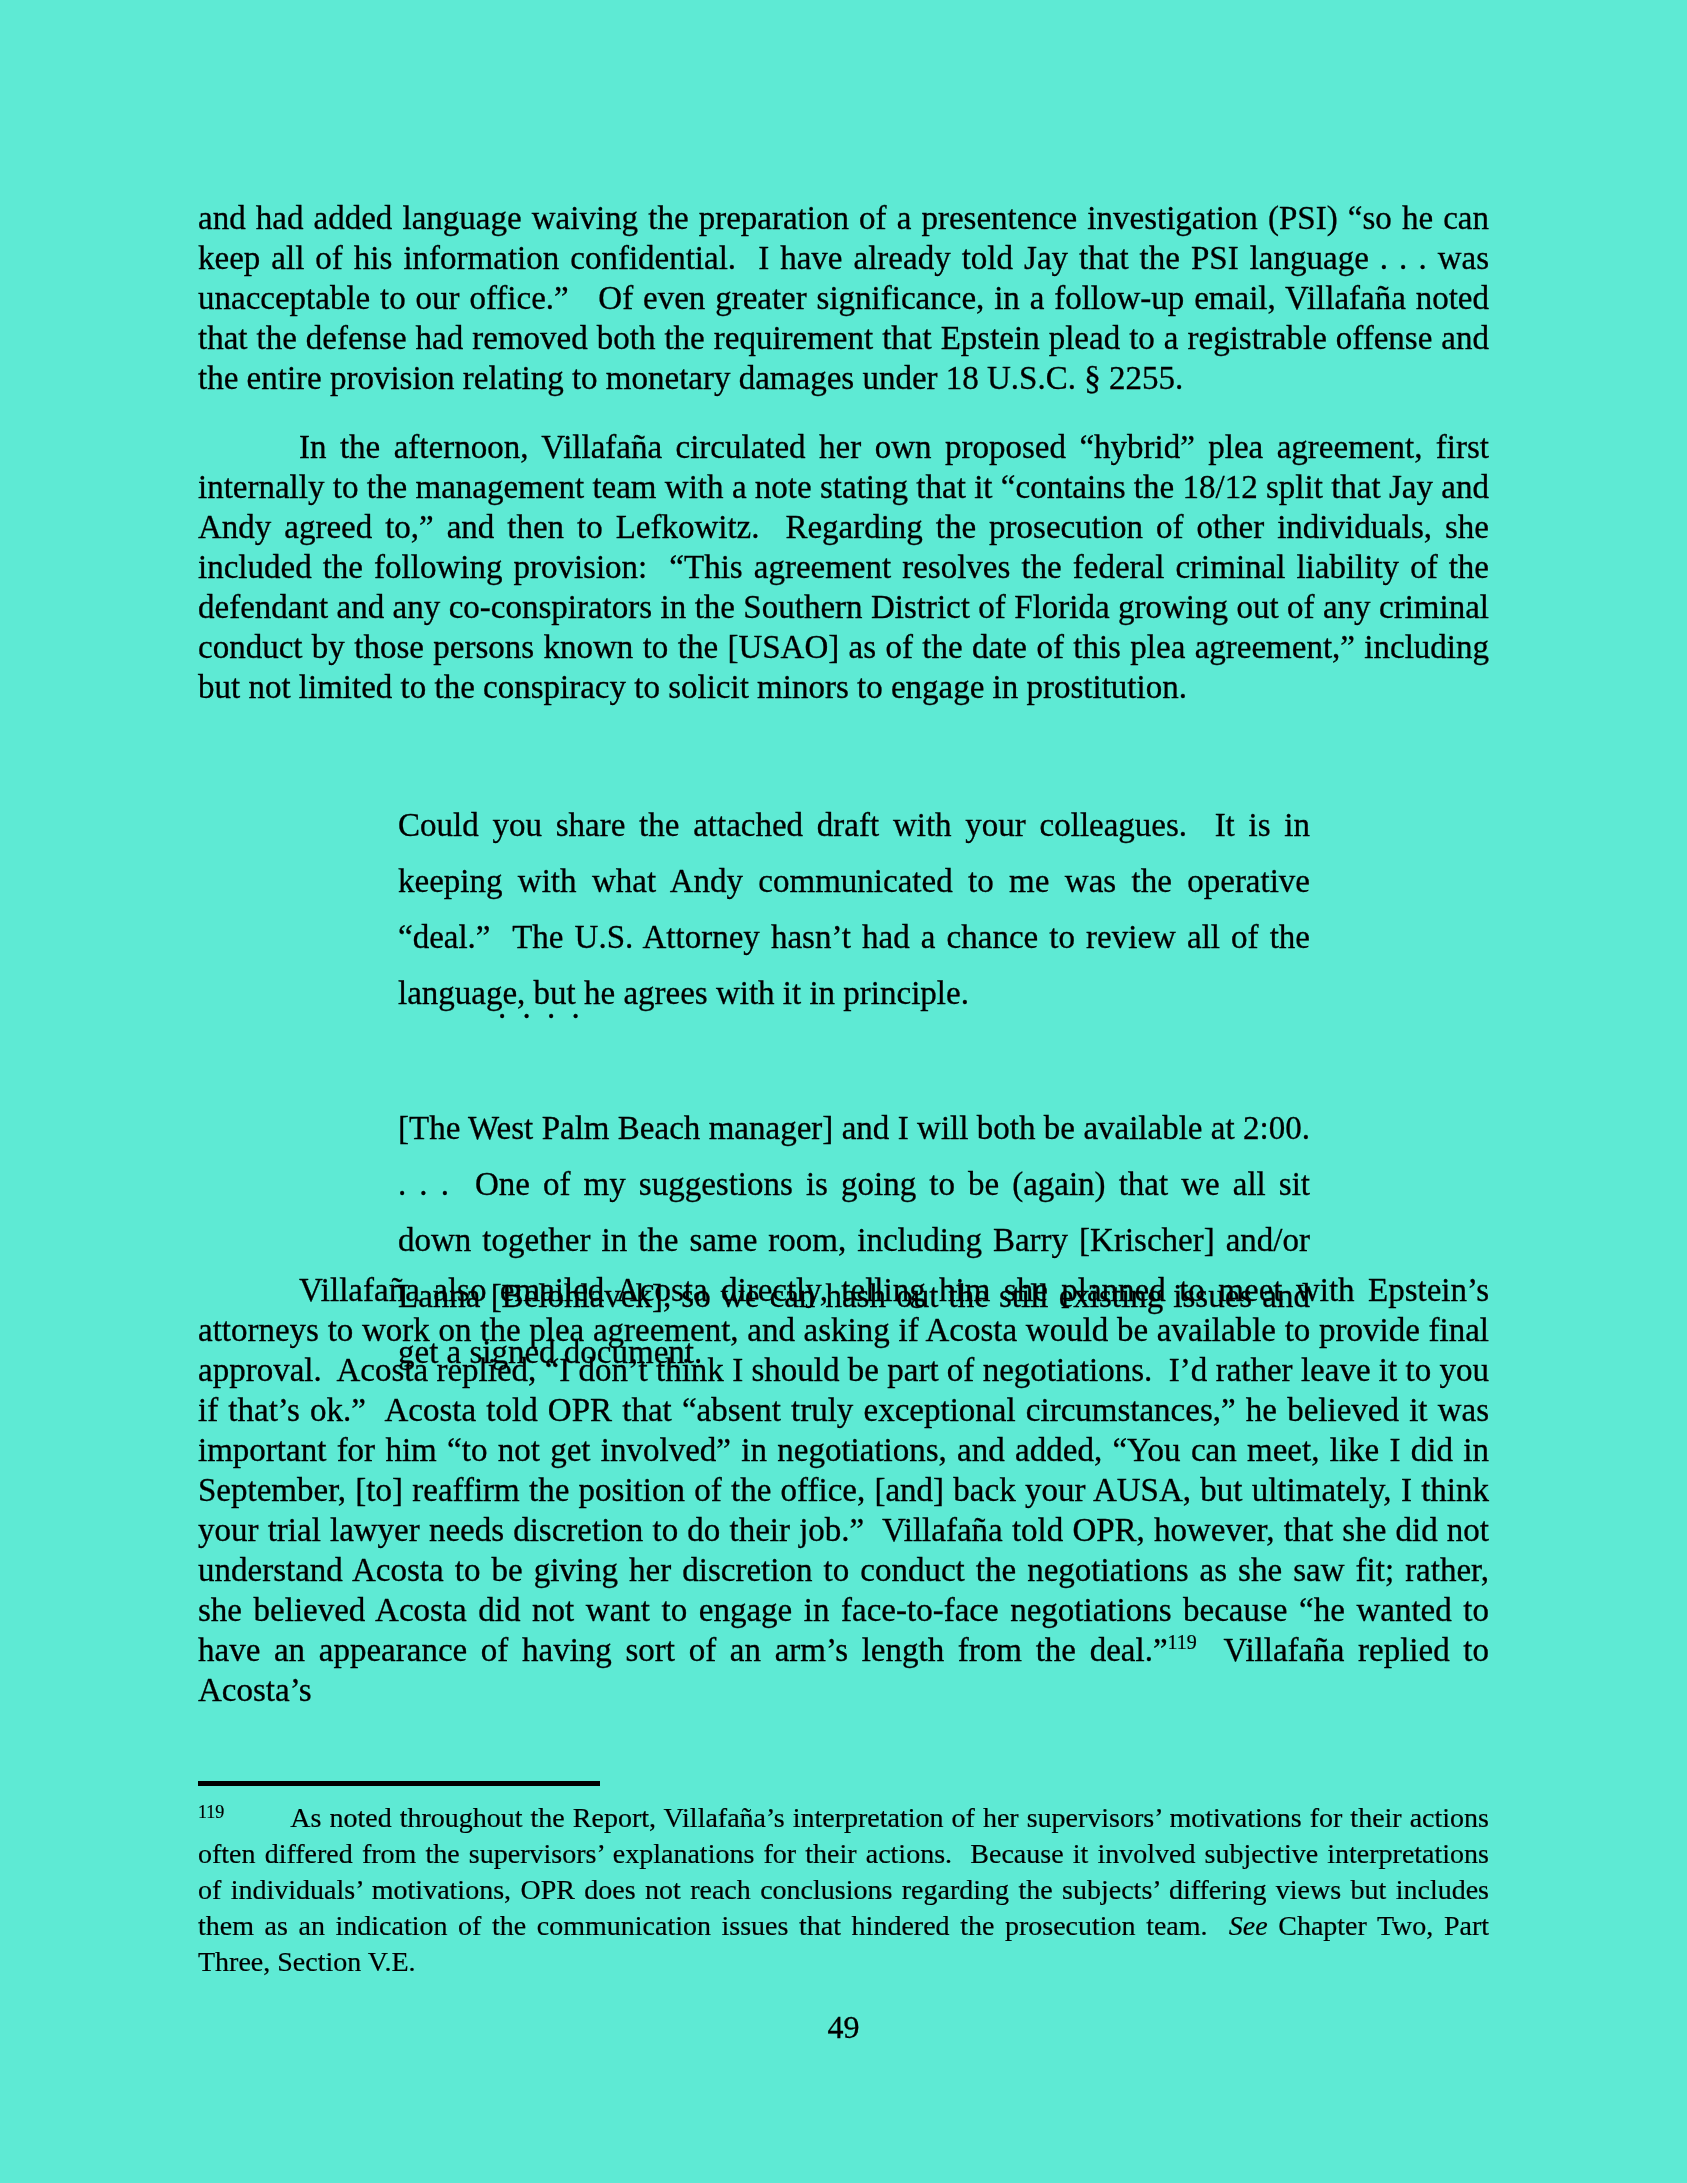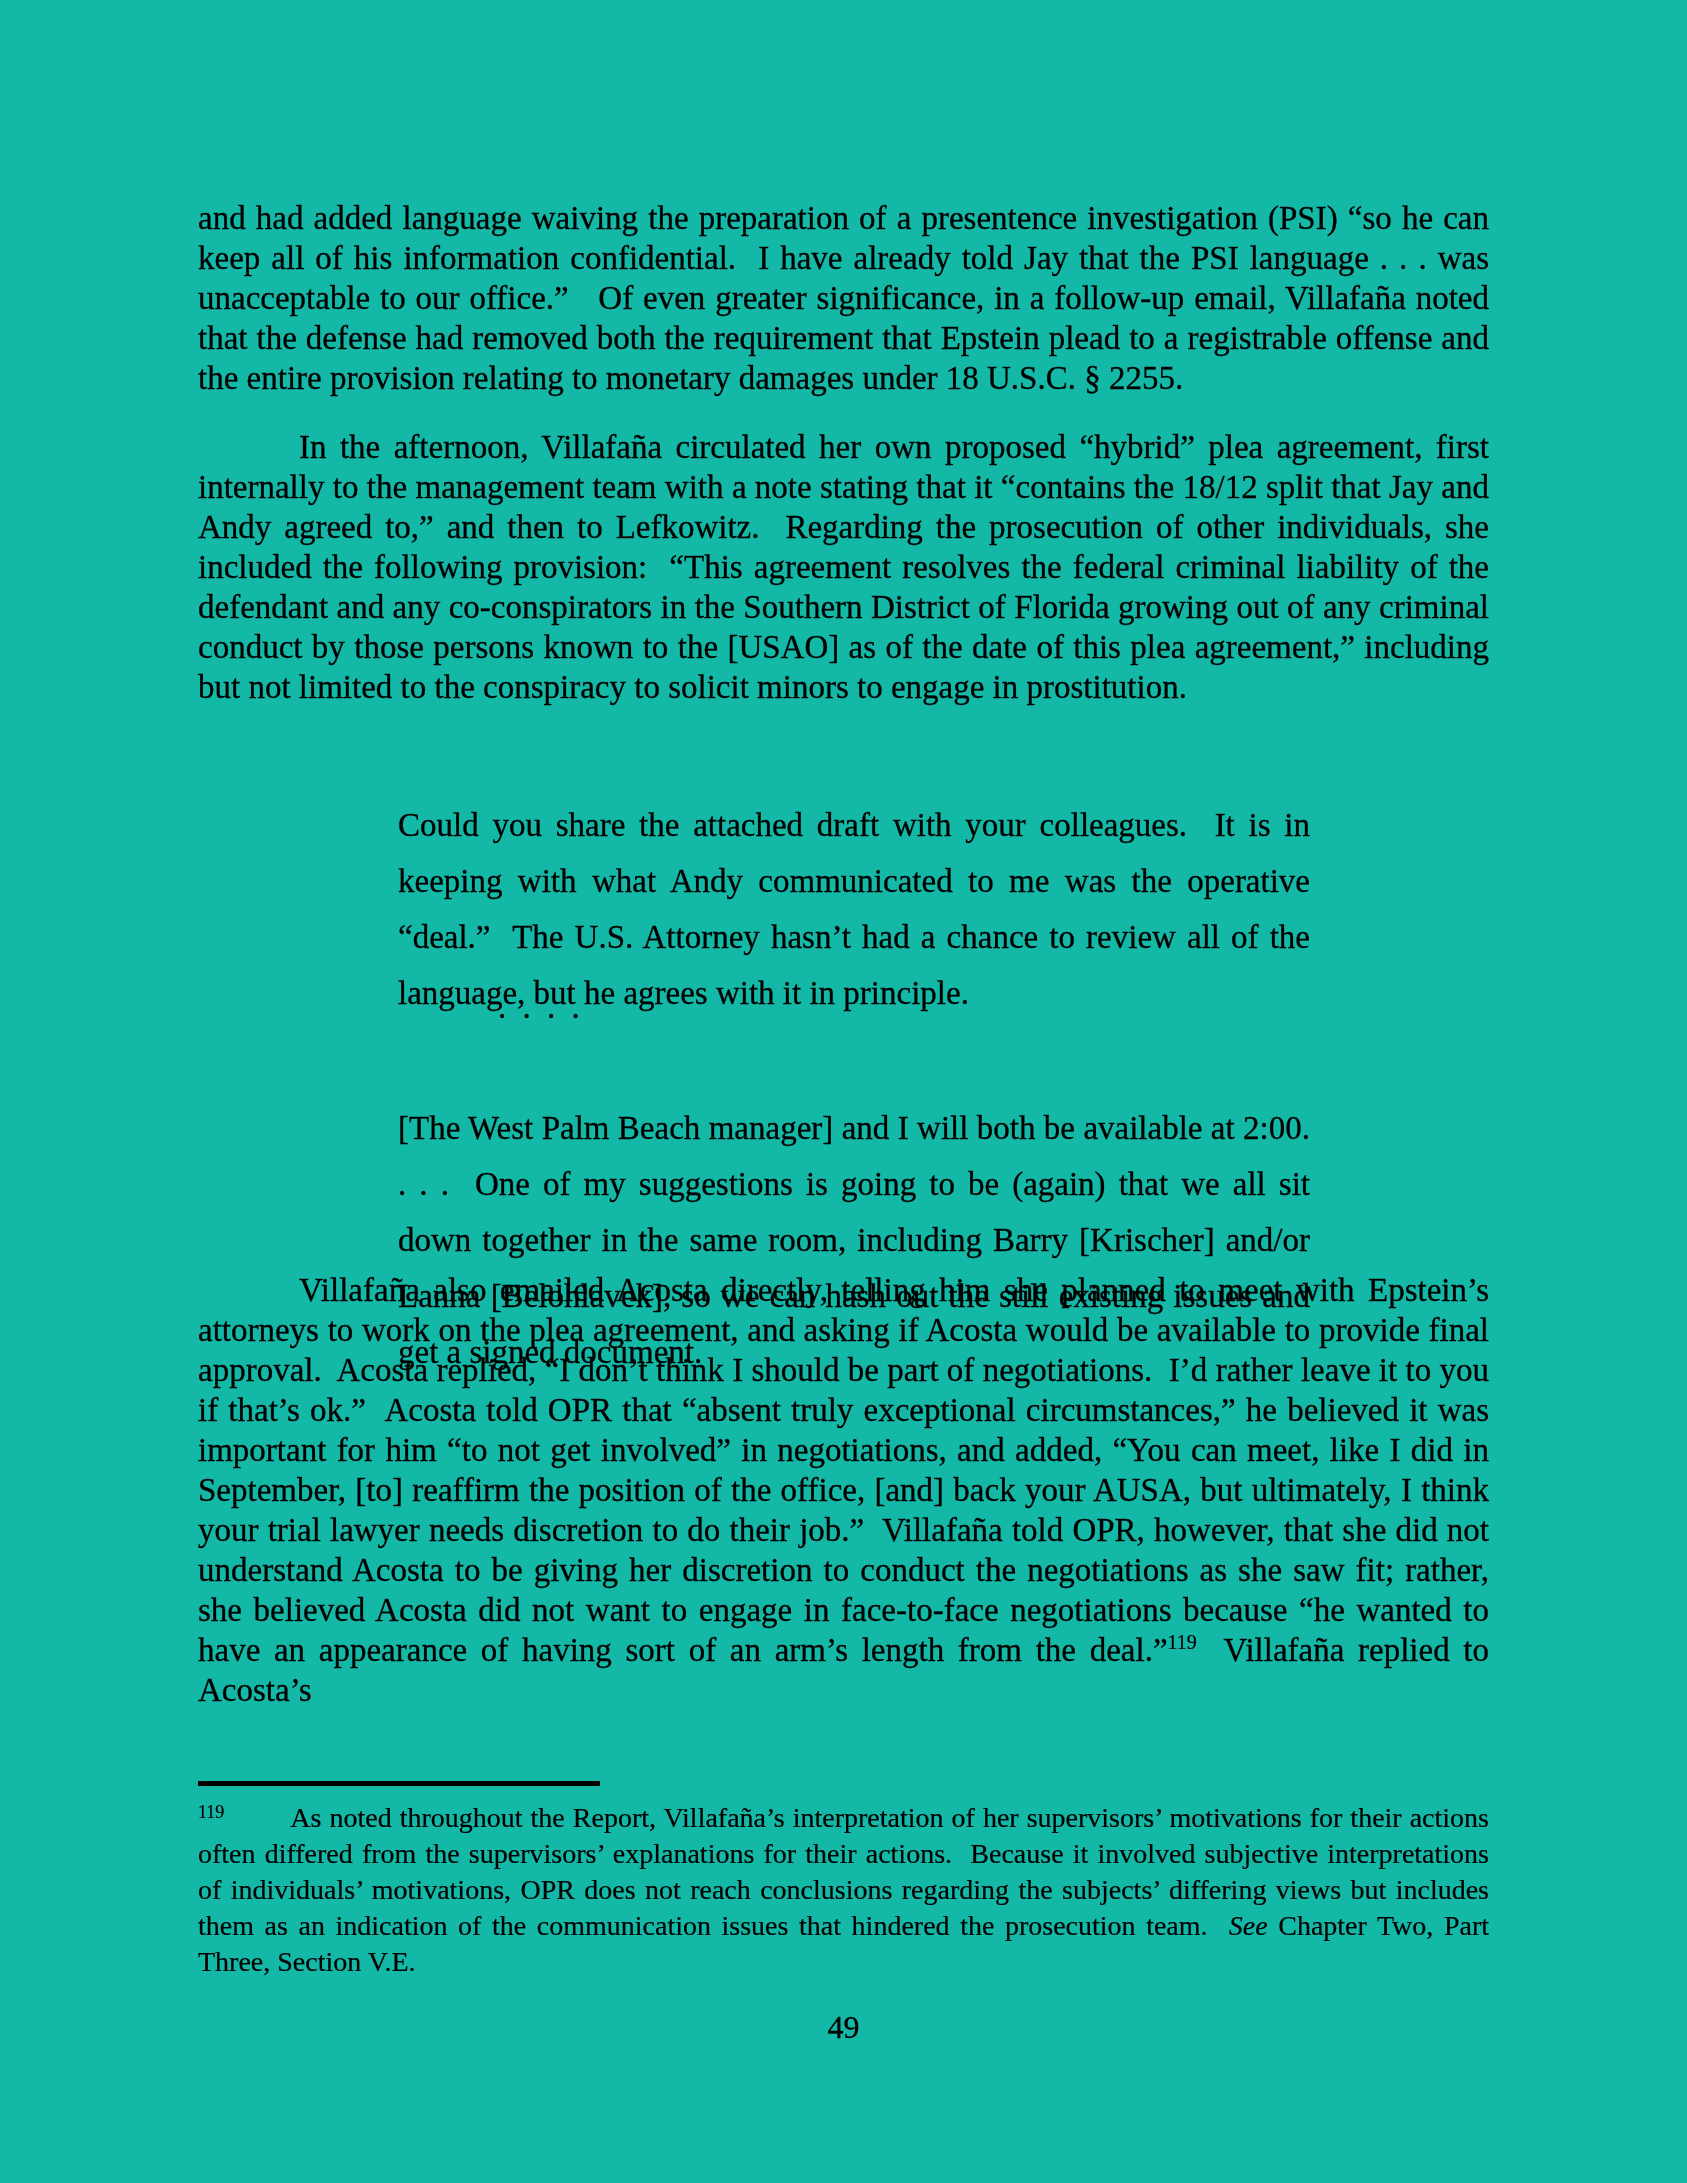--- a/index.html
+++ b/index.html
@@ -4,21 +4,21 @@
 <style>
   html, body {
     margin: 0;
     padding: 0;
     background: #e8e8e8;
   }
   .page {
     position: relative;
     width: 1687px;
     height: 2183px;
-    background: #14b8a6;
+    background: #5eead4;
     font-family: "Liberation Serif", "DejaVu Serif", serif;
     color: #000000;
     -webkit-text-stroke: 0.3px #000000;
     overflow: hidden;
   }
   .block {
     position: absolute;
     font-size: 33px;
     line-height: 40px;
     text-align: justify;

